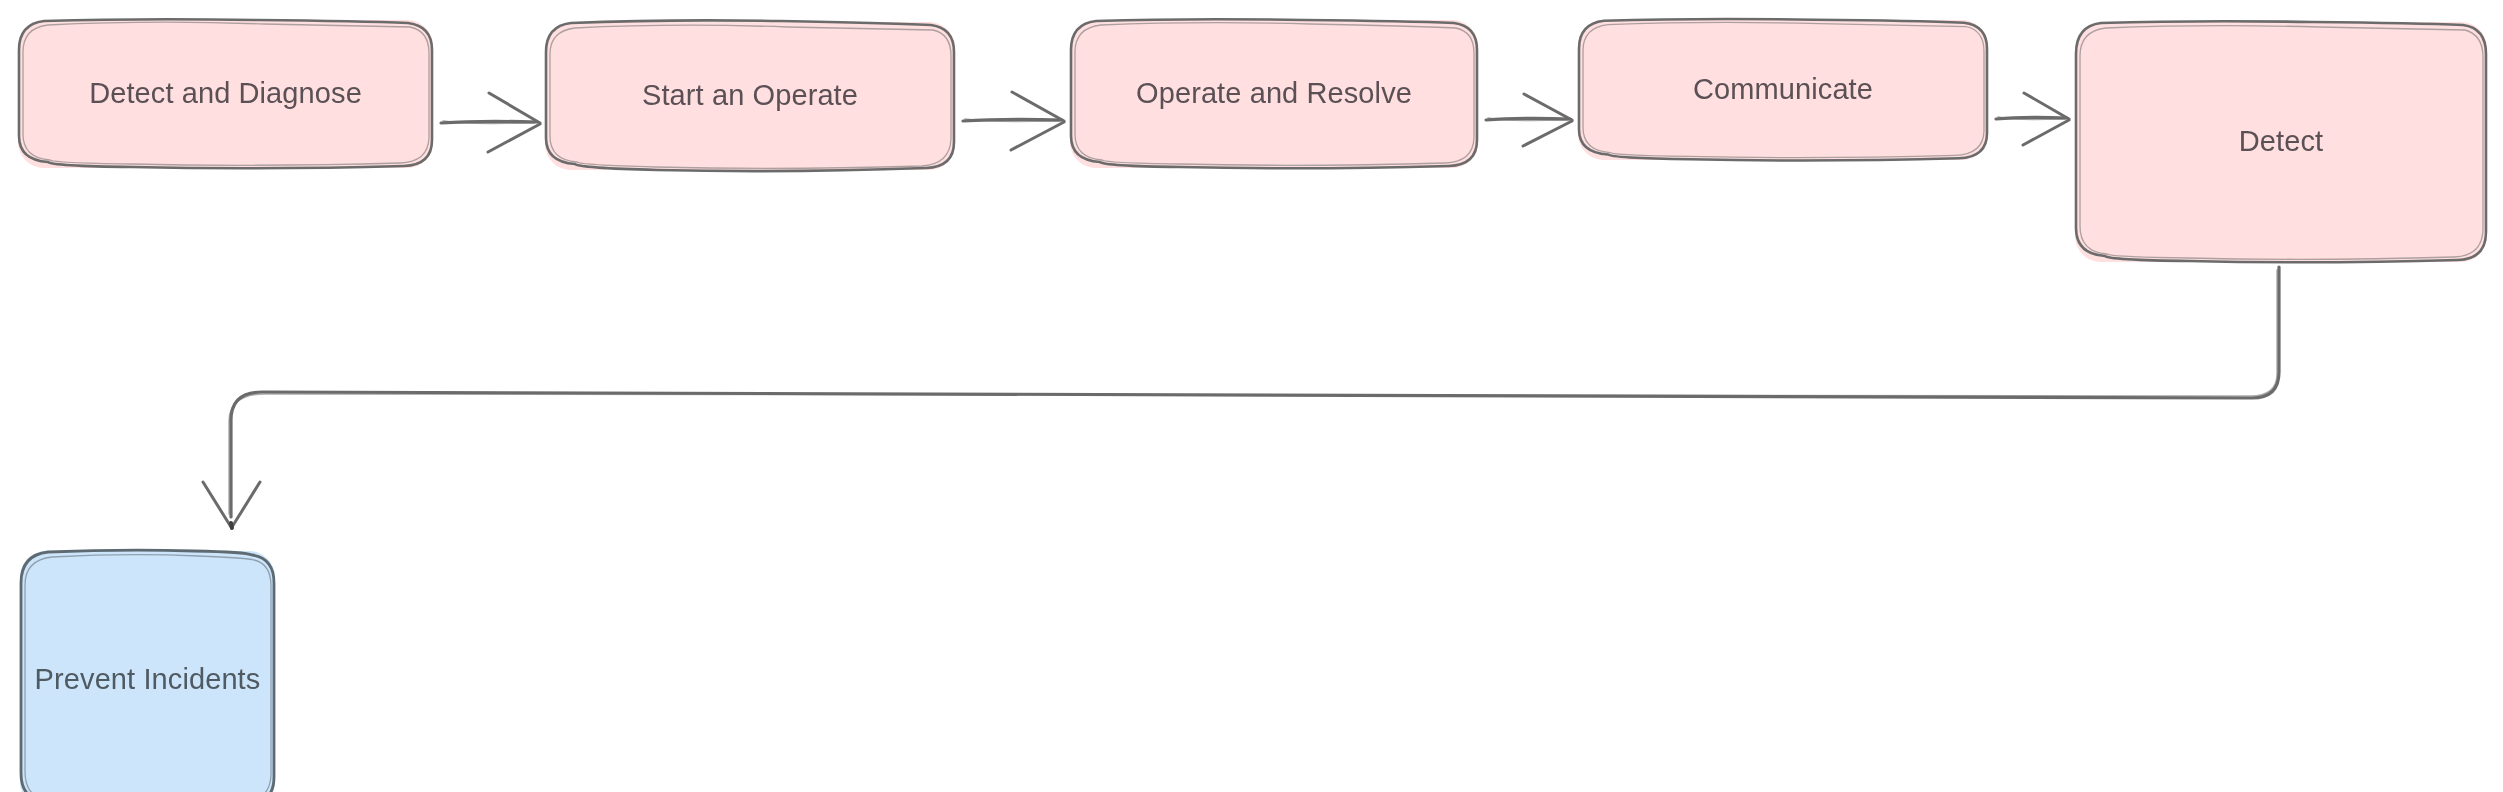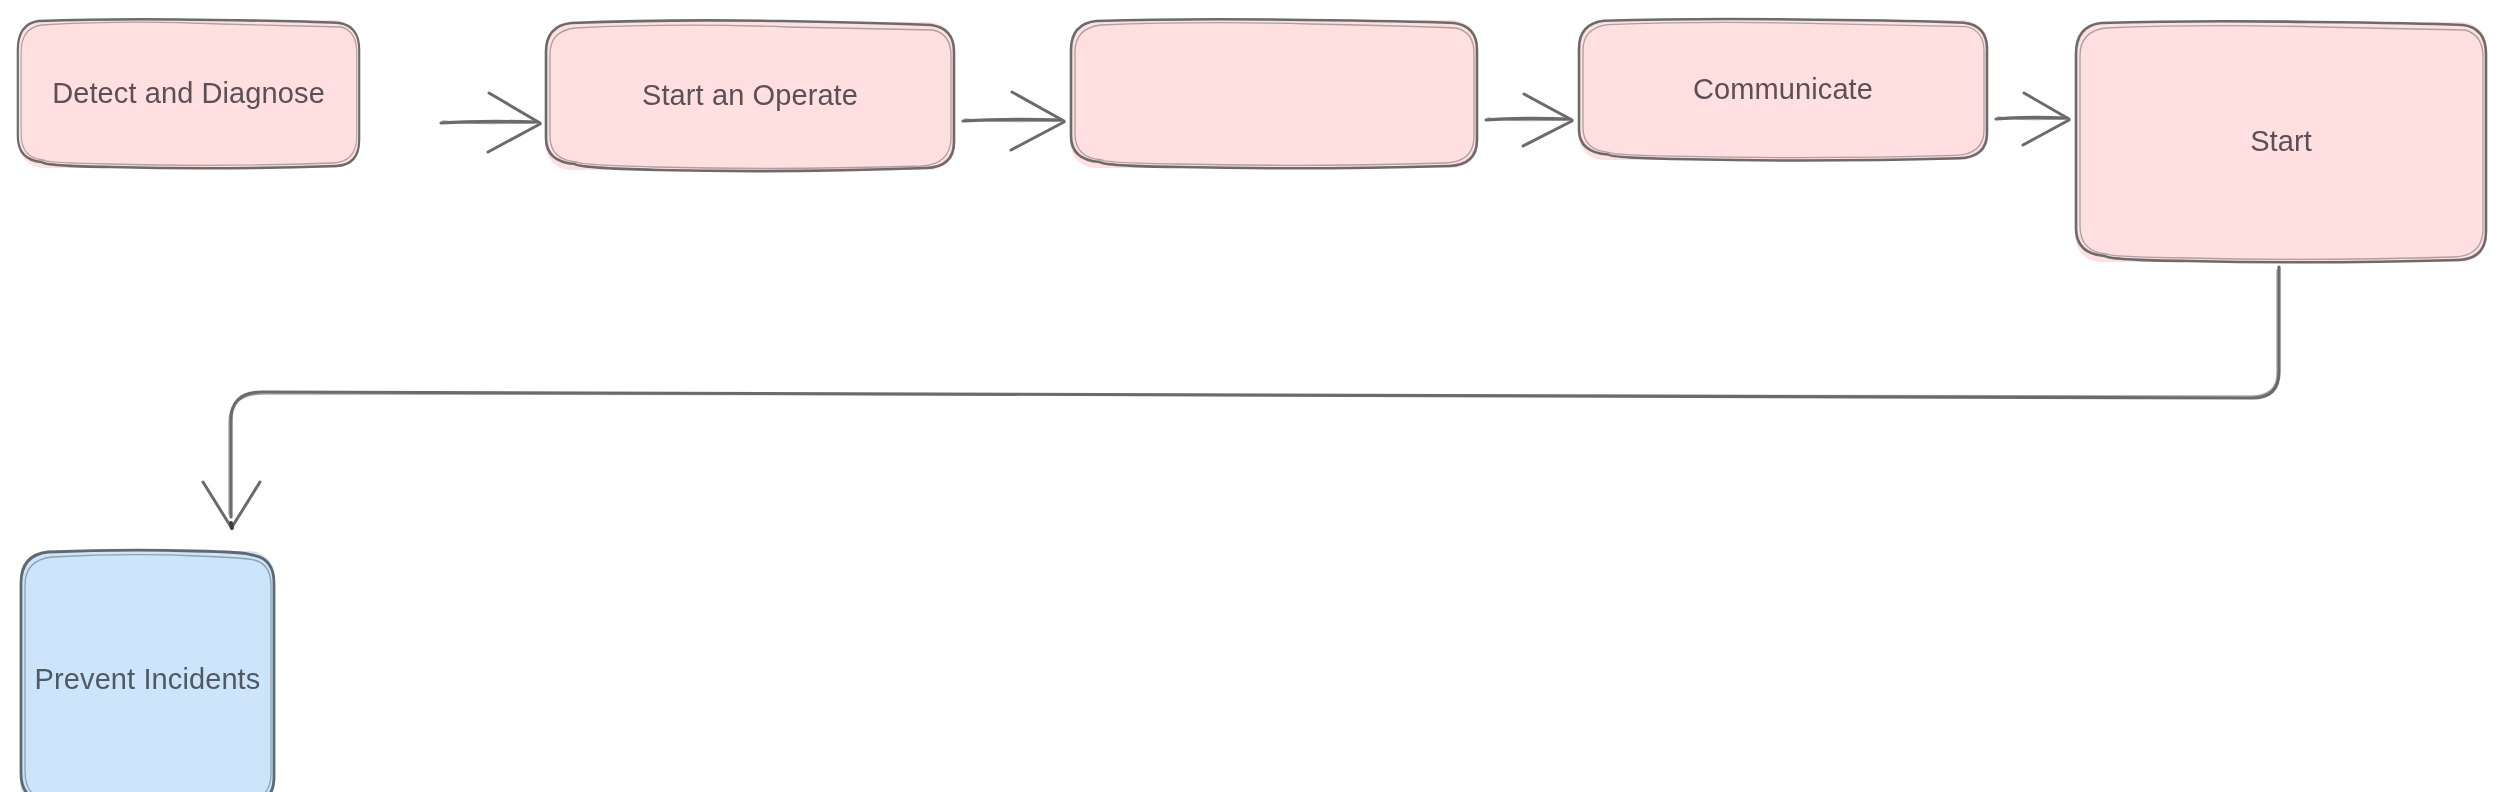--- a/index.html
+++ b/index.html
@@ -101,21 +101,21 @@
 
     <g>
       <path d="M 2279 267 L 2279 372 Q 2279 398 2252 398 L 262 392 Q 231 392 231 420 L 231 517" fill="none" stroke="#6b6b6b" stroke-width="3.2" stroke-linecap="round" stroke-linejoin="round"></path>
       <path d="M 2277 270 L 2277 374 Q 2277 396 2250 396 L 265 394 Q 229 394 229 422 L 229 514" fill="none" stroke="#6b6b6b" stroke-width="1.5" stroke-linecap="round" stroke-linejoin="round" opacity="0.55"></path>
       <path d="M 203 482 L 231 527" fill="none" stroke="#6b6b6b" stroke-width="3" stroke-linecap="round"></path>
       <path d="M 260 482 L 232 527" fill="none" stroke="#6b6b6b" stroke-width="3" stroke-linecap="round"></path>
       <path d="M 232 528 L 231 523" fill="none" stroke="#3f3f3f" stroke-width="4" stroke-linecap="round"></path>
     </g>
   </svg>
 
-  <div class="node pink" style="left:18px; top:20px; width:341px; height:148px;">
+  <div class="node pink" style="left:18px; top:20px; width:415px; height:148px;">
     <div class="node-fill" style="background:#ffdfdf;"></div>
     <svg class="node-outline" viewBox="0 0 427 160" preserveAspectRatio="none">
       <path d="M32 7 Q 130 4 245 6 Q 350 7 396 9 Q 420 12 420 36 L 420 126 Q 420 151 392 152 Q 250 156 120 153 Q 40 152 36 148 Q 7 146 7 122 L 7 36 Q 7 10 32 7 Z" fill="none" stroke="#6b6b6b" stroke-width="2.6" stroke-linecap="round"></path>
       <path d="M36 11 Q 140 6 252 10 Q 352 12 398 13 Q 417 17 417 39 L 417 124 Q 416 148 388 149 Q 246 153 118 150 Q 42 149 38 146 Q 11 144 11 120 L 11 38 Q 11 14 36 11 Z" fill="none" stroke="#6b6b6b" stroke-width="1.3" stroke-linecap="round" opacity="0.55"></path>
     </svg>
     <span class="node-label">Detect and Diagnose</span>
   </div>
 
   <div class="node pink" style="left:545px; top:22px; width:410px; height:148px;">
     <div class="node-fill" style="background:#ffdfdf;"></div>
@@ -125,38 +125,39 @@
     </svg>
     <span class="node-label">Start an Operate</span>
   </div>
 
   <div class="node pink" style="left:1070px; top:20px; width:408px; height:148px;">
     <div class="node-fill" style="background:#ffdfdf;"></div>
     <svg class="node-outline" viewBox="0 0 420 160" preserveAspectRatio="none">
       <path d="M32 7 Q 126 4 240 6 Q 344 7 390 9 Q 413 12 413 36 L 413 126 Q 413 151 385 152 Q 244 156 116 153 Q 40 152 36 148 Q 7 146 7 122 L 7 36 Q 7 10 32 7 Z" fill="none" stroke="#6b6b6b" stroke-width="2.6" stroke-linecap="round"></path>
       <path d="M37 11 Q 135 7 246 10 Q 346 12 392 14 Q 410 18 410 39 L 410 124 Q 409 148 381 149 Q 240 153 114 150 Q 42 149 38 146 Q 11 144 11 120 L 11 38 Q 11 14 37 11 Z" fill="none" stroke="#6b6b6b" stroke-width="1.3" stroke-linecap="round" opacity="0.55"></path>
     </svg>
+    <span class="node-label">Operate and Resolve</span>
   </div>
 
   <div class="node pink" style="left:1578px; top:20px; width:410px; height:140px;">
     <div class="node-fill" style="background:#ffdfdf;"></div>
     <svg class="node-outline" viewBox="0 0 422 158" preserveAspectRatio="none">
       <path d="M32 7 Q 128 4 242 6 Q 345 7 392 9 Q 415 12 415 36 L 415 124 Q 415 149 387 150 Q 246 154 118 151 Q 40 150 36 146 Q 7 144 7 120 L 7 36 Q 7 10 32 7 Z" fill="none" stroke="#6b6b6b" stroke-width="2.6" stroke-linecap="round"></path>
       <path d="M36 11 Q 136 7 248 10 Q 348 12 394 13 Q 412 17 412 39 L 412 122 Q 411 146 383 147 Q 242 151 116 148 Q 42 147 38 144 Q 11 142 11 118 L 11 38 Q 11 14 36 11 Z" fill="none" stroke="#6b6b6b" stroke-width="1.3" stroke-linecap="round" opacity="0.55"></path>
     </svg>
     <span class="node-label">Communicate</span>
   </div>
 
   <div class="node pink" style="left:2075px; top:22px; width:412px; height:240px;">
     <div class="node-fill" style="background:#ffdfdf;"></div>
     <svg class="node-outline" viewBox="0 0 424 252" preserveAspectRatio="none">
       <path d="M32 7 Q 130 4 244 6 Q 348 7 394 9 Q 417 12 417 38 L 417 216 Q 417 243 389 244 Q 248 248 120 245 Q 40 244 36 240 Q 7 238 7 212 L 7 38 Q 7 10 32 7 Z" fill="none" stroke="#6b6b6b" stroke-width="2.6" stroke-linecap="round"></path>
       <path d="M37 12 Q 138 8 250 11 Q 350 13 396 14 Q 414 19 414 41 L 414 214 Q 413 240 385 241 Q 244 245 118 242 Q 42 241 38 238 Q 11 236 11 210 L 11 40 Q 11 15 37 12 Z" fill="none" stroke="#6b6b6b" stroke-width="1.3" stroke-linecap="round" opacity="0.55"></path>
     </svg>
-    <span class="node-label">Start</span>
+    <span class="node-label">Detect</span>
   </div>
 
   <div class="node blue" style="left:20px; top:551px; width:255px; height:257px;border-radius:17px;">
     <div class="node-fill" style="background:#cde5fa;"></div>
     <svg class="node-outline" viewBox="0 0 267 269" preserveAspectRatio="none">
       <path d="M34 7 Q 110 4 180 6 Q 232 7 238 10 Q 260 13 260 38 L 260 232 Q 260 259 232 260 Q 150 264 70 261 Q 34 260 30 256 Q 7 254 7 228 L 7 38 Q 7 10 34 7 Z" fill="none" stroke="#5d6a72" stroke-width="2.8" stroke-linecap="round"></path>
       <path d="M38 12 Q 114 8 184 11 Q 234 13 240 15 Q 257 19 257 41 L 257 230 Q 256 256 228 257 Q 148 261 68 258 Q 36 257 32 254 Q 11 252 11 226 L 11 40 Q 11 15 38 12 Z" fill="none" stroke="#5d6a72" stroke-width="1.3" stroke-linecap="round" opacity="0.55"></path>
     </svg>
     <span class="node-label">Prevent Incidents</span>
   </div>

